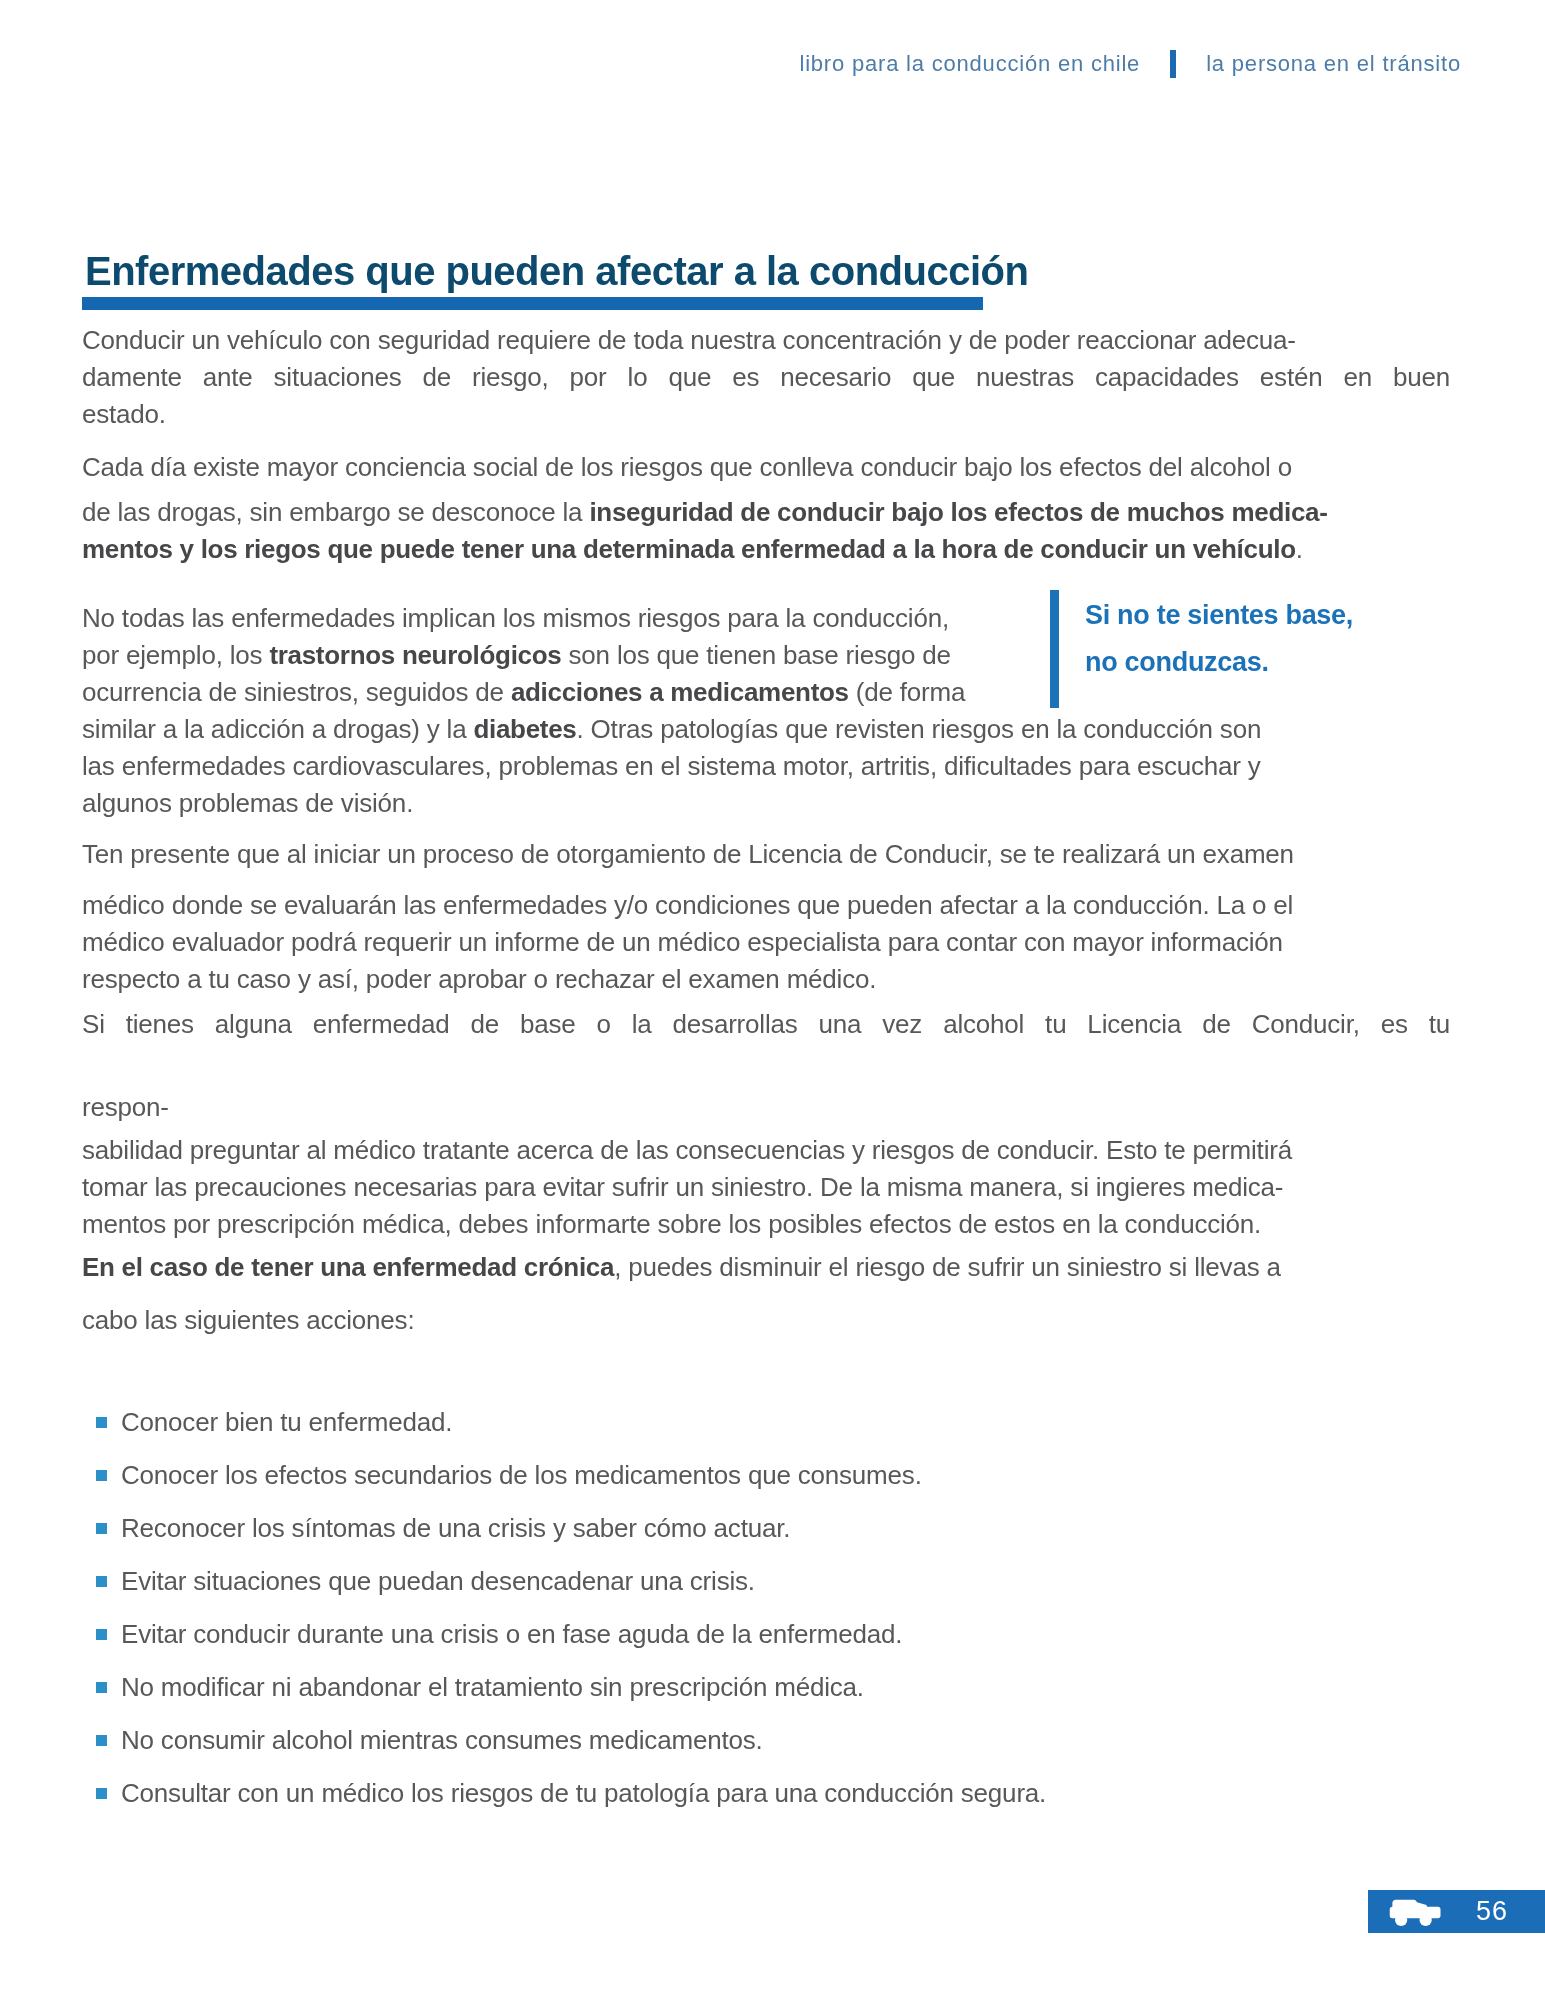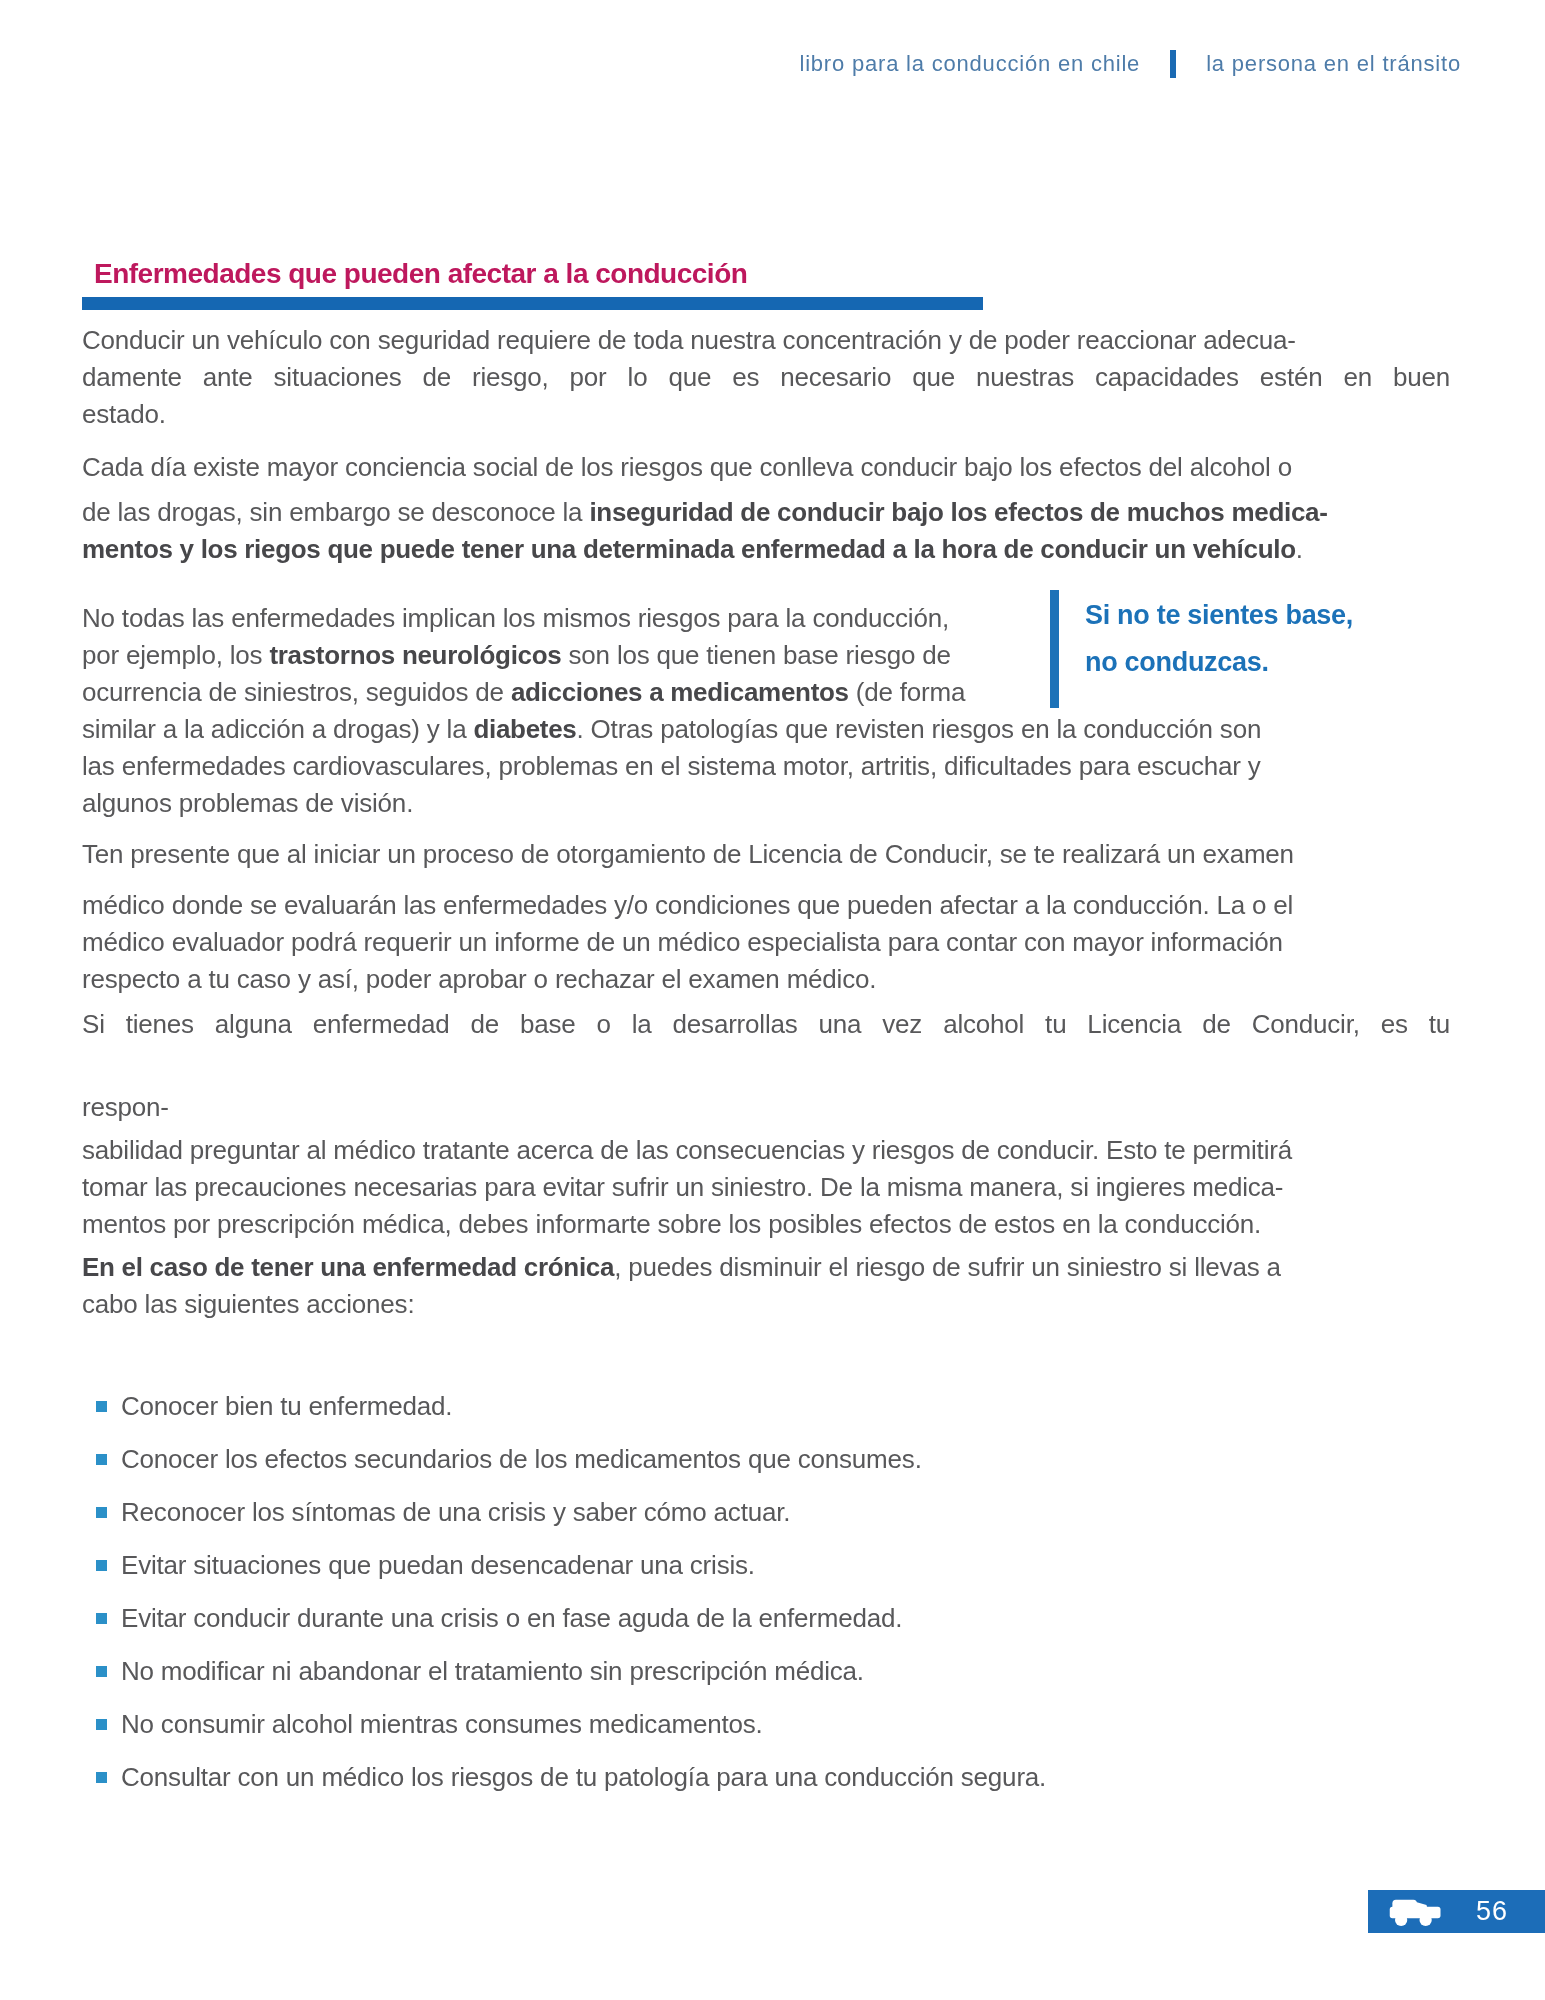--- a/index.html
+++ b/index.html
@@ -16,23 +16,23 @@
     display:flex;align-items:center;
     font-size:22px;letter-spacing:0.8px;
     color:#4e7ca9;
   }
   .hdr-sep{
     display:inline-block;width:6px;height:28px;
     background:#1a6ab3;margin:0 30px;
   }
   
   .title{
-    position:absolute;left:82px;top:246px;margin:12px;
-    font-size:28px;font-weight:bold;letter-spacing:-0.5px;
-    color:#be185d;white-space:nowrap;
+    position:absolute;left:82px;top:246px;margin:3px;
+    font-size:40px;font-weight:bold;letter-spacing:-0.5px;
+    color:#0c4a6e;white-space:nowrap;
   }
   .title-underline{
     position:absolute;left:82px;top:297px;
     width:901px;height:13px;background:#1567b2;
   }
   
   .content{
     position:absolute;left:82px;top:322px;width:1368px;
     font-size:26px;line-height:37px;letter-spacing:-0.2px;
     color:#58585a;
@@ -42,21 +42,21 @@
   .ln.just{white-space:normal;text-align:justify;text-align-last:justify;}
   .ln b{font-weight:bold;color:#47474a;letter-spacing:-0.3px;}
   .mb16{margin-bottom:16px;}
   .mb32{margin-bottom:32px;}
   .mb14{margin-bottom:14px;}
   .mb8{margin-bottom:8px;}
   .mb46{margin-bottom:46px;}
   .mb6{margin-bottom:6px;}
   .mt8{margin-top:8px;}
   .mt14{margin-top:14px;}
-  .mt16{margin-top:0;}
+  .mt16{margin-top:16px;}
   
   .callout{
     float:right;width:400px;height:100px;
     margin-top:-10px;
   }
   .callout-inner{
     display:flex;align-items:stretch;
   }
   .callout-bar{
     flex:0 0 9px;height:118px;background:#1c72b8;

